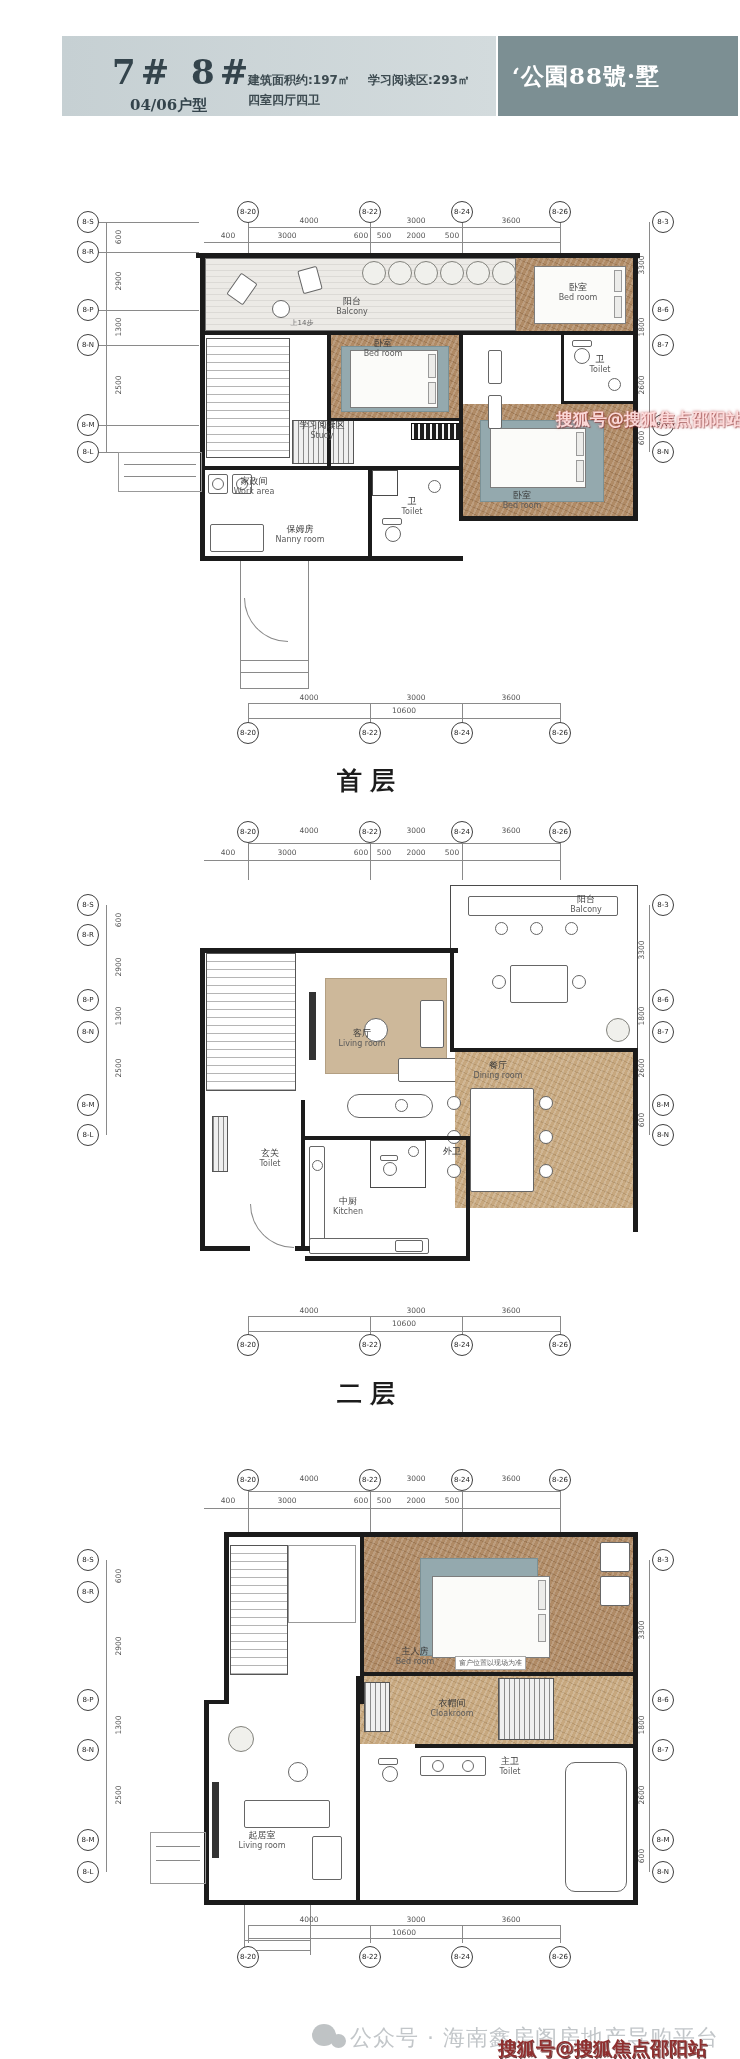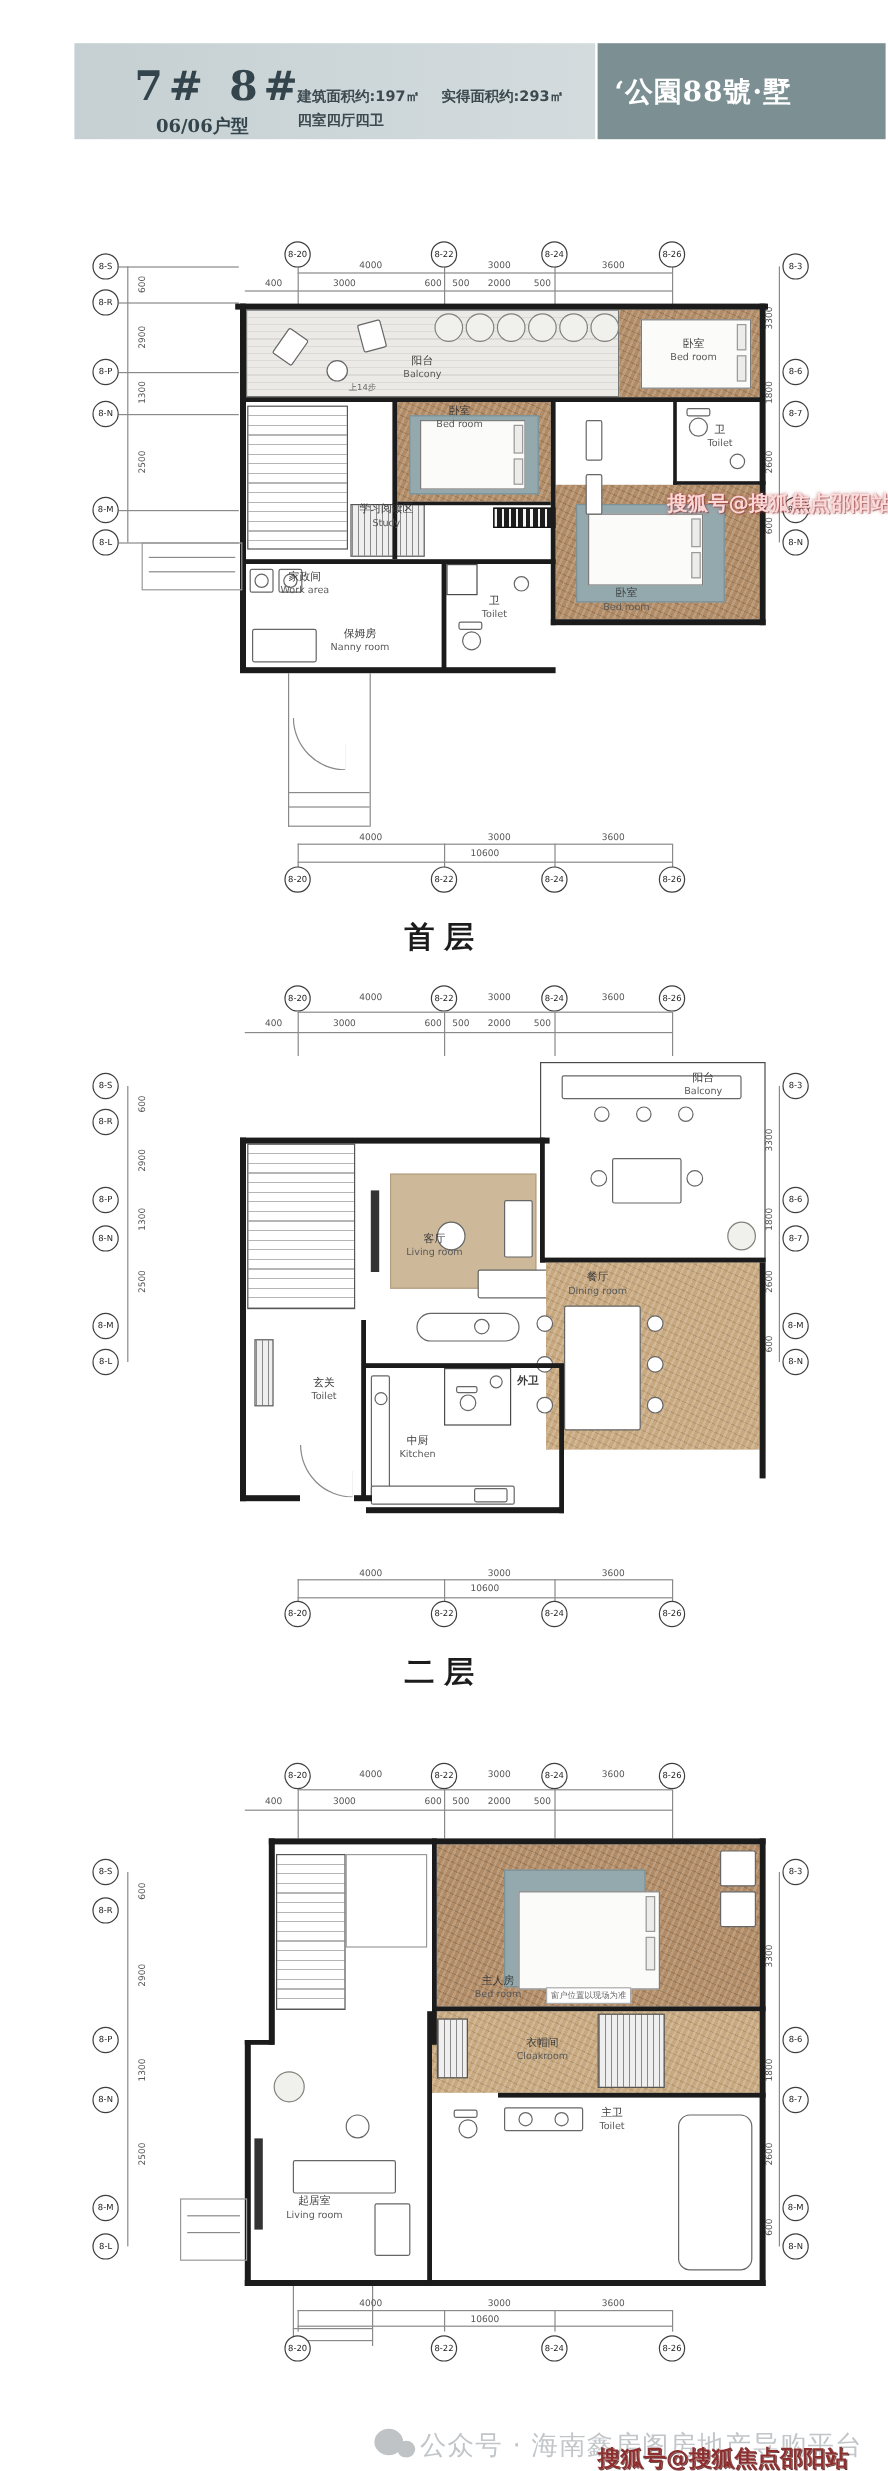--- a/index.html
+++ b/index.html
@@ -72,23 +72,23 @@
   .wc-big{position:absolute;left:312px;top:2024px;width:24px;height:22px;border-radius:50%;background:#bfc3c5;}
   .wc-small{position:absolute;left:331px;top:2034px;width:15px;height:14px;border-radius:50%;background:#bfc3c5;}
 </style>
 </head>
 <body>
 
 <div class="page">
 
   <div class="hdr-bar"></div>
   <div class="hdr-title">7# 8#</div>
-  <div class="hdr-sub">06/06户型</div>
+  <div class="hdr-sub">04/06户型</div>
   <div class="hdr-line" style="left:248px;top:72px;">建筑面积约:197㎡</div>
-  <div class="hdr-line" style="left:368px;top:72px;">实得面积约:293㎡</div>
+  <div class="hdr-line" style="left:368px;top:72px;">学习阅读区:293㎡</div>
   <div class="hdr-line" style="left:248px;top:92px;">四室四厅四卫</div>
   <div class="brand">‘公園88號·墅</div>
 
   <div class="vl" style="left:248px;top:222px;height:34px;"></div>
   <div class="vl" style="left:370px;top:222px;height:34px;"></div>
   <div class="vl" style="left:462px;top:222px;height:34px;"></div>
   <div class="vl" style="left:560px;top:222px;height:34px;"></div>
   <div class="ac" style="left:248px;top:212px;">8-20</div>
   <div class="ac" style="left:370px;top:212px;">8-22</div>
   <div class="ac" style="left:462px;top:212px;">8-24</div>
@@ -343,21 +343,21 @@
     <small>Living room</small></div>
   <div class="lab" style="left:498px;top:1060px;">
     <span>餐厅</span>
     <small>Dining room</small></div>
   <div class="lab" style="left:270px;top:1148px;">
     <span>玄关</span>
     <small>Toilet</small></div>
   <div class="lab" style="left:348px;top:1196px;">
     <span>中厨</span>
     <small>Kitchen</small></div>
-  <div class="lab" style="left:440px;top:1146px;font-weight:bold;">
+  <div class="lab" style="left:452px;top:1146px;">
     <span>外卫</span></div>
 
   <div class="dt" style="left:309px;top:1306px;">4000</div>
   <div class="dt" style="left:416px;top:1306px;">3000</div>
   <div class="dt" style="left:511px;top:1306px;">3600</div>
   <div class="hl" style="left:248px;top:1316px;width:312px;"></div>
   <div class="dt" style="left:404px;top:1319px;">10600</div>
   <div class="hl" style="left:248px;top:1331px;width:312px;"></div>
   <div class="vl" style="left:248px;top:1316px;height:20px;"></div>
   <div class="vl" style="left:370px;top:1316px;height:20px;"></div>

